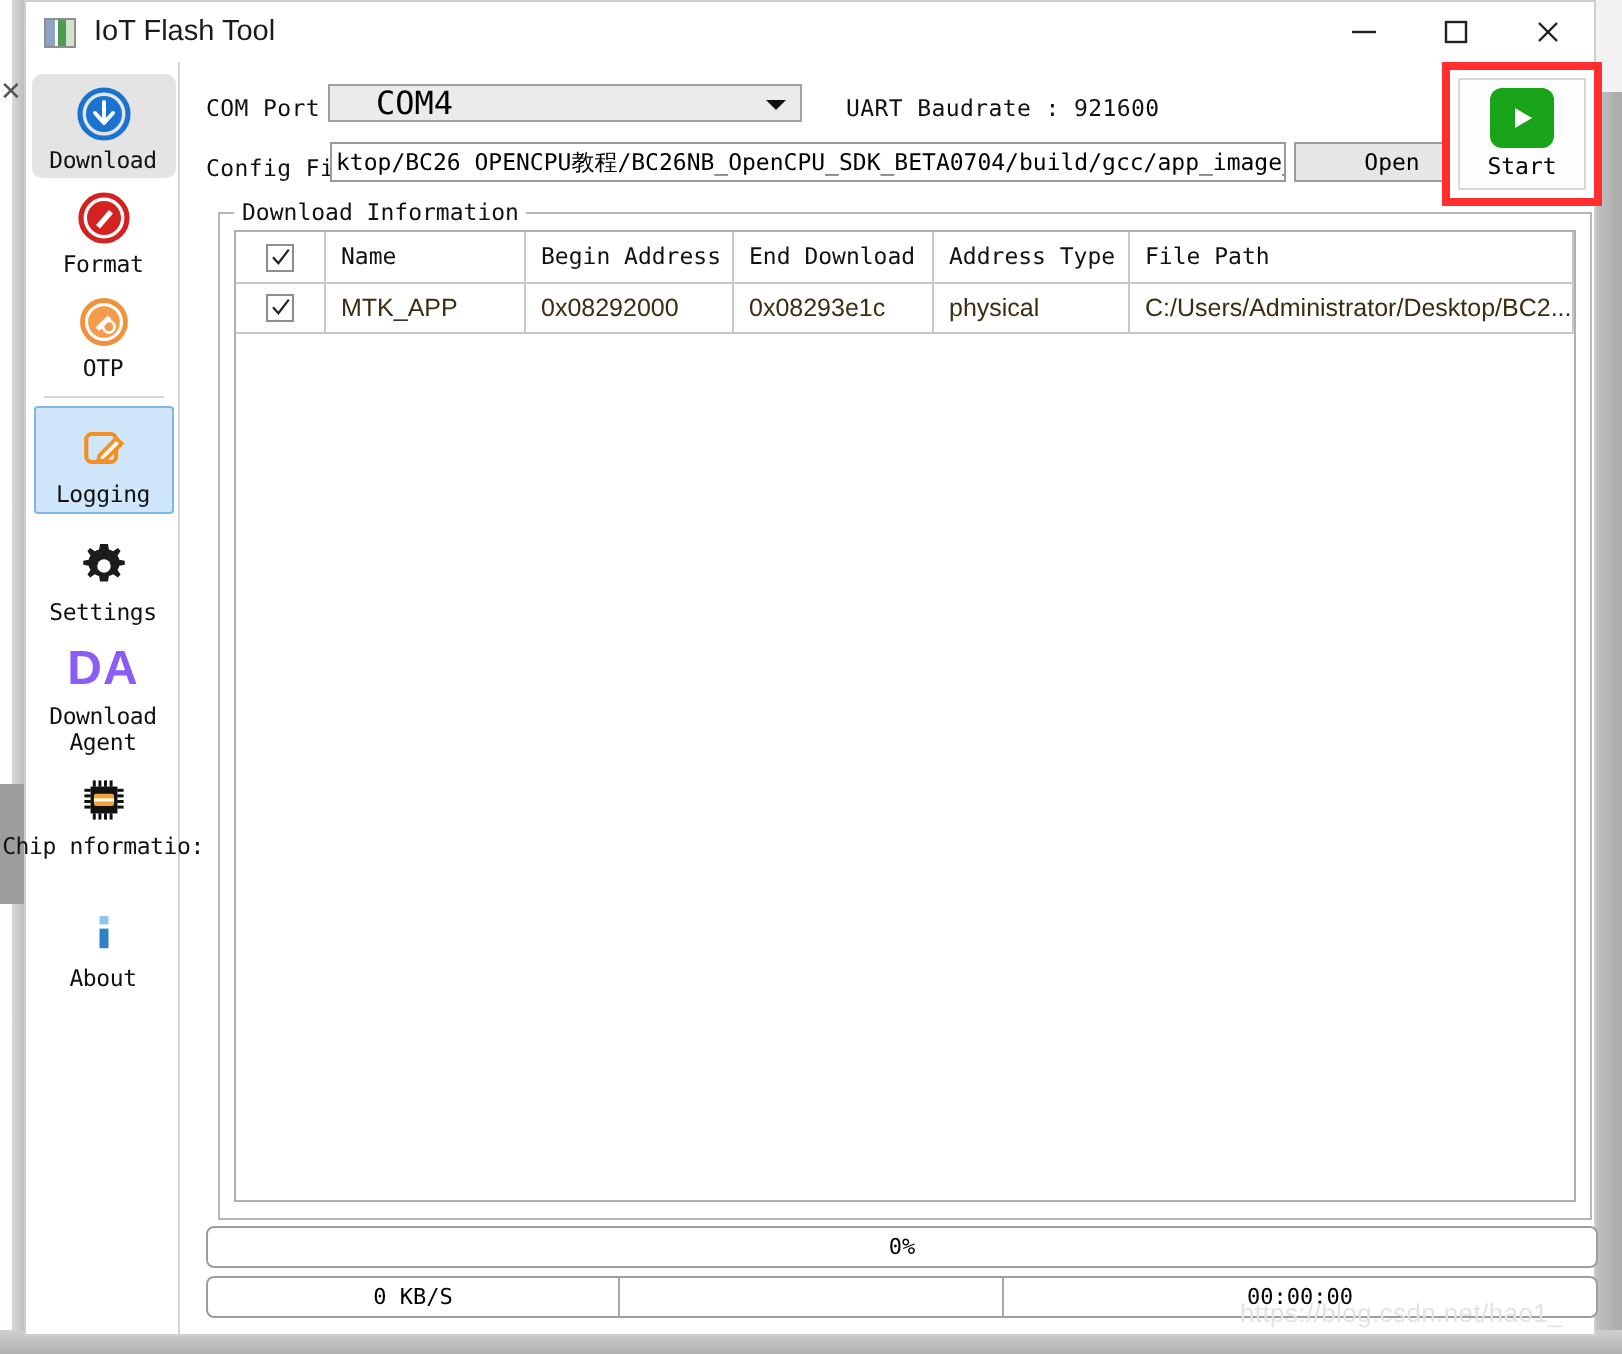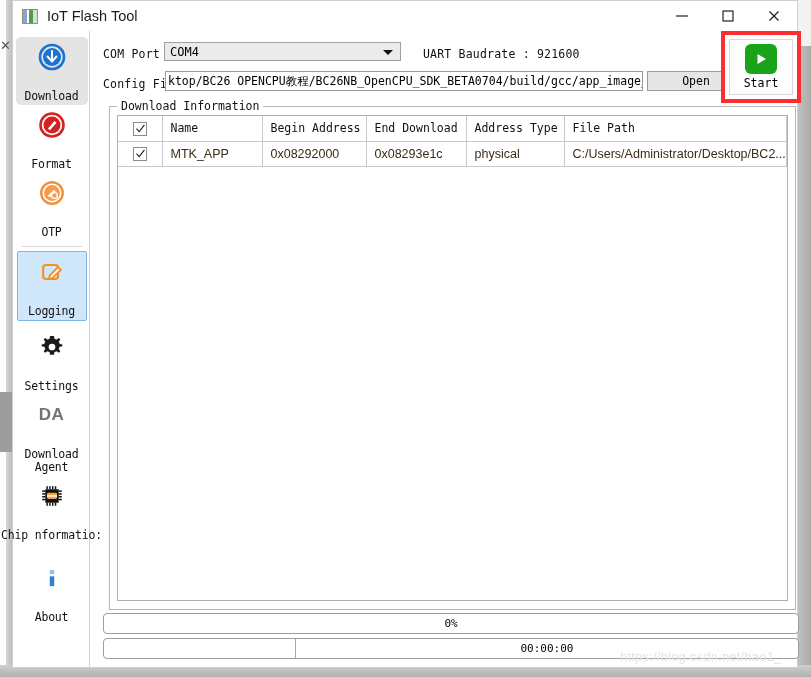--- a/index.html
+++ b/index.html
@@ -78,21 +78,21 @@
   }
   .side-item {
     width: 72px; margin: 0 auto; padding-top: 4px; padding-bottom: 2px;
     display: flex; flex-direction: column; align-items: center;
     box-sizing: border-box;
   }
   .side-item .ico {
     width: 32px; height: 32px; display: flex; align-items: center; justify-content: center;
   }
   .side-item .lbl {
-    margin-top: 17px; font-size: 11.5px; color: #111;
+    margin-top: 1px; font-size: 11.5px; color: #111;
     font-family: "DejaVu Sans Mono", monospace;
     text-align: center; line-height: 13px; letter-spacing: -0.2px;
     white-space: nowrap; overflow: hidden;
   }
   .side-item .lbl.two { white-space: normal; width: 72px; }
   .side-item.sel-grey { background: #e4e4e4; border-radius: 5px; }
   .side-item.sel-blue { background: #cfe6fb; border: 1px solid #7fb6e8; border-radius: 2px; width: 70px; }
   .side-div { width: 60px; height: 1px; background: #d6d6d6; margin: 5px auto 4px auto; }
 
   
@@ -100,21 +100,21 @@
     font-family: "DejaVu Sans Mono", monospace; font-size: 11.5px; color: #111;
     letter-spacing: 0.2px;
   }
   .com-label { position:absolute; left: 90px; top: 46px; }
   .combo {
     position: absolute; left: 151px; top: 41px; width: 237px; height: 19px;
     background: #ebebeb; border: 1px solid #a0a0a0; box-sizing: border-box;
     display: flex; align-items: center;
   }
   .combo .val {
-    margin-left: 5px; font-family: "DejaVu Sans Mono", monospace; font-size: 12px; color: #000;
+    margin-left: 23px; font-family: "DejaVu Sans Mono", monospace; font-size: 16px; color: #000;
   }
   .combo .arrow {
     position: absolute; right: 7px; top: 7px;
     width: 0; height: 0; border-left: 5px solid transparent; border-right: 5px solid transparent;
     border-top: 5px solid #101010;
   }
   .baud { position: absolute; left: 410px; top: 46px; }
   .cfg-label { position: absolute; left: 90px; top: 76px; }
   .cfg-input {
     position: absolute; left: 152px; top: 70px; width: 478px; height: 20px;
@@ -299,21 +299,21 @@
           <svg width="28" height="28" viewBox="0 0 30 30">
             <path fill="#1c1c1c" d="M15 3.2 l2.1 0 .55 2.9 a9.8 9.8 0 0 1 2.3 .96 l2.45-1.64 1.49 1.49 -1.64 2.45 a9.8 9.8 0 0 1 .96 2.3 l2.9 .55 0 2.1 -2.9 .55 a9.8 9.8 0 0 1 -.96 2.3 l1.64 2.45 -1.49 1.49 -2.45-1.64 a9.8 9.8 0 0 1 -2.3 .96 l-.55 2.9 -2.1 0 -2.1 0 -.55-2.9 a9.8 9.8 0 0 1 -2.3-.96 l-2.45 1.64 -1.49-1.49 1.64-2.45 a9.8 9.8 0 0 1 -.96-2.3 l-2.9-.55 0-2.1 2.9-.55 a9.8 9.8 0 0 1 .96-2.3 l-1.64-2.45 1.49-1.49 2.45 1.64 a9.8 9.8 0 0 1 2.3-.96 l.55-2.9 z"></path>
             <circle cx="15" cy="15" r="3.6" fill="#fff"></circle>
           </svg>
         </span>
         <span class="lbl">Settings</span>
       </div>
 
       <div class="side-item">
         <span class="ico">
-          <span style="font-family:'Liberation Sans',sans-serif;font-weight:bold;font-size:17px;color:#737373;letter-spacing:0.5px;">DA</span>
+          <span style="font-family:'Liberation Sans',sans-serif;font-weight:bold;font-size:24px;color:#8b5cf6;letter-spacing:0.5px;">DA</span>
         </span>
         <span class="lbl two">Download Agent</span>
       </div>
 
       <div class="side-item">
         <span class="ico">
           <svg width="28" height="28" viewBox="0 0 30 30">
             <g fill="#111">
               <rect x="9" y="4.5" width="1.6" height="3.4"></rect>
                 <rect x="12" y="4.5" width="1.6" height="3.4"></rect>
@@ -423,20 +423,21 @@
           </tr>
         </tbody>
       </table>
     </div>
 
     <div class="progress">
       <span class="pct">0%</span>
     </div>
 
     <div class="statusbar">
+      <div class="cell" style="width:206px">0 KB/S</div>
       <div class="cell" style="width:192px"></div>
       <div class="cell" style="flex:1">00:00:00</div>
     </div>
 
     <div class="watermark">https://blog.csdn.net/hao1_</div>
 
   </div>
 </div>
 
 </body></html>

